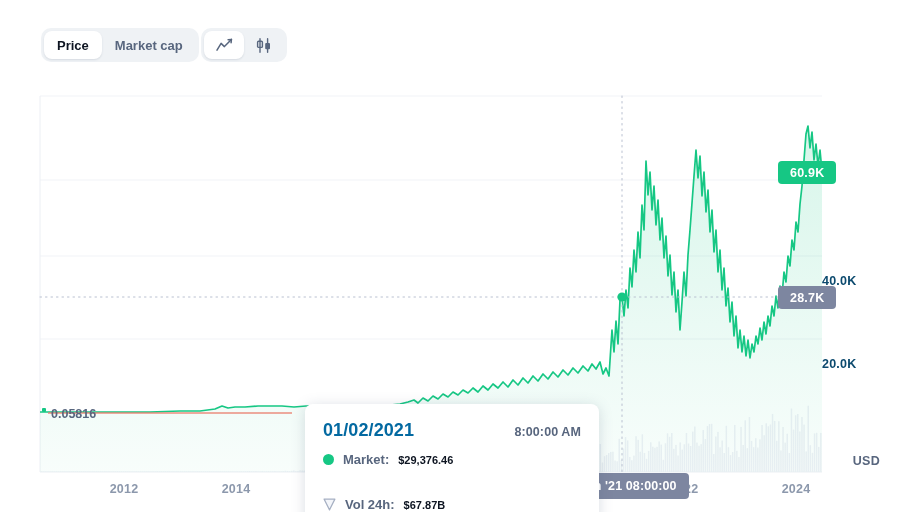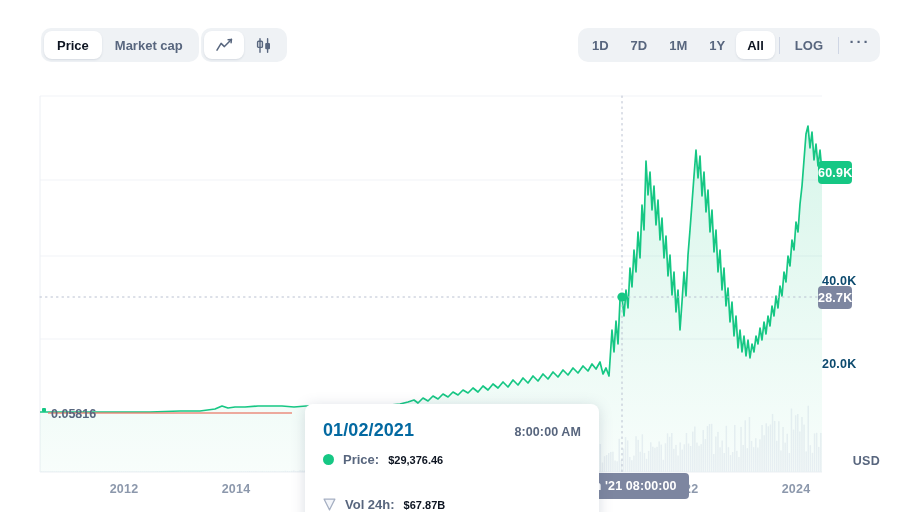--- a/index.html
+++ b/index.html
@@ -53,22 +53,22 @@
 
   
   .chart-area{position:absolute;left:0;top:86px;width:911px;height:426px;}
   .plot-svg{position:absolute;left:0;top:0;}
 
   .ytick{
     position:absolute;font-size:12.5px;font-weight:700;color:#0c4a6e;
     left:822px;white-space:nowrap;letter-spacing:.2px;margin-top:24px;
   }
   .ybadge{
-    position:absolute;left:818px;height:23px;display:flex;align-items:center;
-    padding:0 0;border-radius:4px;color:#fff;font-size:12.5px;font-weight:700;
+    position:absolute;left:778px;height:23px;display:flex;align-items:center;
+    padding:0 12px;border-radius:4px;color:#fff;font-size:12.5px;font-weight:700;
     white-space:nowrap;letter-spacing:.2px;box-sizing:border-box;
   }
   .ybadge.up{background:#16c784;}
   .ybadge.cross{background:#7d86a0;}
 
   .xtick{
     position:absolute;font-size:12.5px;font-weight:600;color:#8c98ac;
     top:396px;transform:translateX(-50%);white-space:nowrap;letter-spacing:.2px;
   }
 
@@ -133,31 +133,20 @@
       </button>
       <button class="iconbtn">
         <svg width="18" height="15" viewBox="0 0 18 15" fill="none">
           <path d="M5 0.8 V14.2 M12.6 0.8 V14.2" stroke="#58667e" stroke-width="1.4" stroke-linecap="round"></path>
           <rect x="2.6" y="3.3" width="4.8" height="6.1" rx="1" stroke="#58667e" stroke-width="1.4" fill="none"></rect>
           <rect x="10.2" y="5.1" width="4.8" height="6.1" rx="1" fill="#58667e"></rect>
         </svg>
       </button>
     </div>
 
-    <div class="seg seg-right">
-      <button class="segbtn range-btn">1D</button>
-      <button class="segbtn range-btn">7D</button>
-      <button class="segbtn range-btn">1M</button>
-      <button class="segbtn range-btn">1Y</button>
-      <button class="segbtn range-btn active">All</button>
-      <span class="divider"></span>
-      <button class="segbtn range-btn">LOG</button>
-      <span class="divider"></span>
-      <span class="dots">···</span>
-    </div>
   </div>
 
   <div class="chart-area">
 
     <svg class="plot-svg" width="911" height="426">
       <defs>
         <linearGradient id="areaFill" x1="0" y1="0" x2="0" y2="1">
           <stop offset="0%" stop-color="#16c784" stop-opacity="0.17"></stop>
           <stop offset="100%" stop-color="#16c784" stop-opacity="0.03"></stop>
         </linearGradient>
@@ -588,21 +577,21 @@
 
     <div class="xcross">2 Jan '21 08:00:00</div>
 
     <div class="tooltip">
       <div class="tt-head">
         <span class="tt-date">01/02/2021</span>
         <span class="tt-time">8:00:00 AM</span>
       </div>
       <div class="tt-row">
         <span class="mk-dot"></span>
-        <span class="tt-label">Price:</span>
+        <span class="tt-label">Market:</span>
         <span class="tt-val">$29,376.46</span>
       </div>
       <div class="tt-row">
         <svg class="mk-shield" viewBox="0 0 14 14">
           <path d="M1.2 1.2 H12.8 L7 12.8 Z" fill="#f4f6fa" stroke="#a6b0c3" stroke-width="1.3" stroke-linejoin="round"></path>
         </svg>
         <span class="tt-label">Vol 24h:</span>
         <span class="tt-val">$67.87B</span>
       </div>
     </div>

